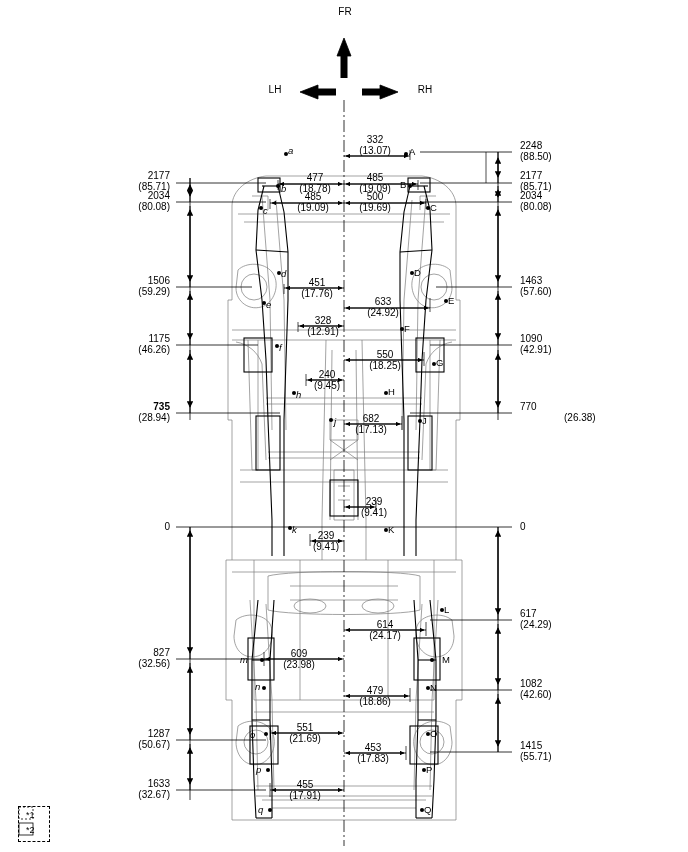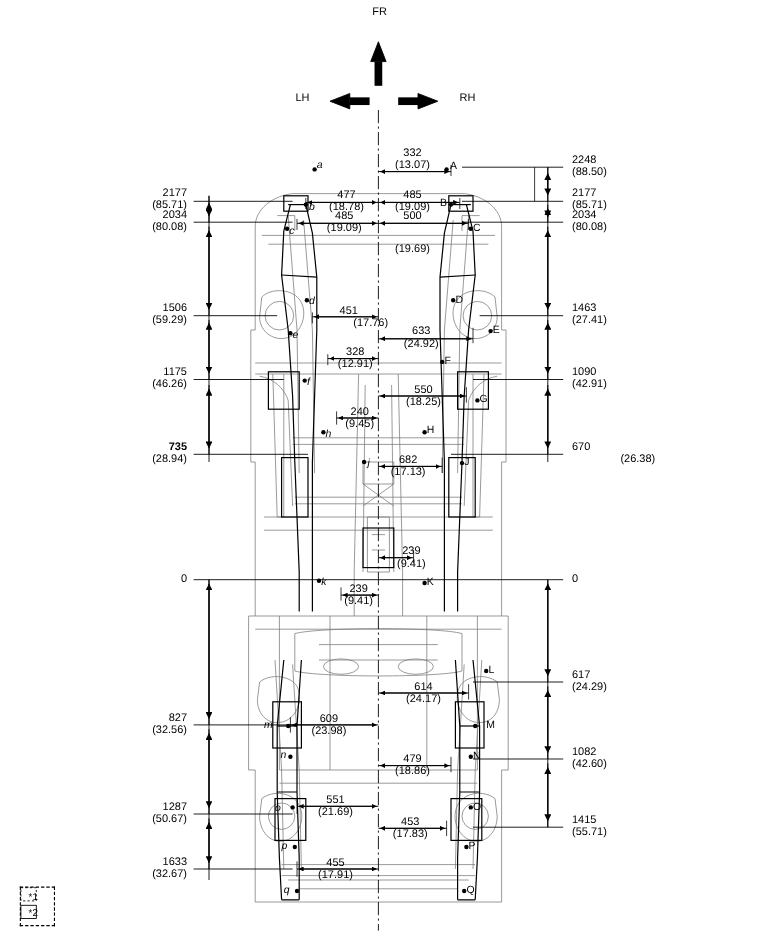--- a/index.html
+++ b/index.html
@@ -333,24 +333,24 @@
   <div class="lbl r" style="left:92px;top:778px;width:78px;">1633</div>
   <div class="lbl r" style="left:92px;top:789px;width:78px;">(32.67)</div>
 
   <div class="lbl l" style="left:520px;top:140px;width:80px;">2248</div>
   <div class="lbl l" style="left:520px;top:151px;width:80px;">(88.50)</div>
   <div class="lbl l" style="left:520px;top:170px;width:80px;">2177</div>
   <div class="lbl l" style="left:520px;top:181px;width:80px;">(85.71)</div>
   <div class="lbl l" style="left:520px;top:190px;width:80px;">2034</div>
   <div class="lbl l" style="left:520px;top:201px;width:80px;">(80.08)</div>
   <div class="lbl l" style="left:520px;top:275px;width:80px;">1463</div>
-  <div class="lbl l" style="left:520px;top:286px;width:80px;">(27.41)</div>
+  <div class="lbl l" style="left:520px;top:286px;width:80px;">(57.60)</div>
   <div class="lbl l" style="left:520px;top:333px;width:80px;">1090</div>
   <div class="lbl l" style="left:520px;top:344px;width:80px;">(42.91)</div>
-  <div class="lbl l" style="left:520px;top:401px;width:80px;">670</div>
+  <div class="lbl l" style="left:520px;top:401px;width:80px;">770</div>
   <div class="lbl l" style="left:520px;top:412px;width:80px;margin-left:44px;">(26.38)</div>
   <div class="lbl l" style="left:520px;top:521px;width:80px;">0</div>
   <div class="lbl l" style="left:520px;top:608px;width:80px;">617</div>
   <div class="lbl l" style="left:520px;top:619px;width:80px;">(24.29)</div>
   <div class="lbl l" style="left:520px;top:678px;width:80px;">1082</div>
   <div class="lbl l" style="left:520px;top:689px;width:80px;">(42.60)</div>
   <div class="lbl l" style="left:520px;top:740px;width:80px;">1415</div>
   <div class="lbl l" style="left:520px;top:751px;width:80px;">(55.71)</div>
 
   <div class="lbl c" style="left:346px;top:134px;width:58px;">332</div>
@@ -359,24 +359,24 @@
   <div class="lbl c" style="left:288px;top:172px;width:54px;">477</div>
   <div class="lbl c" style="left:288px;top:183px;width:54px;">(18.78)</div>
 
   <div class="lbl c" style="left:348px;top:172px;width:54px;">485</div>
   <div class="lbl c" style="left:348px;top:183px;width:54px;">(19.09)</div>
 
   <div class="lbl c" style="left:286px;top:191px;width:54px;">485</div>
   <div class="lbl c" style="left:286px;top:202px;width:54px;">(19.09)</div>
 
   <div class="lbl c" style="left:348px;top:191px;width:54px;">500</div>
-  <div class="lbl c" style="left:348px;top:202px;width:54px;margin-top:19px;">(19.69)</div>
+  <div class="lbl c" style="left:348px;top:202px;width:54px;">(19.69)</div>
 
   <div class="lbl c" style="left:290px;top:277px;width:54px;">451</div>
-  <div class="lbl c" style="left:290px;top:288px;width:54px;margin-left:20px;">(17.76)</div>
+  <div class="lbl c" style="left:290px;top:288px;width:54px;">(17.76)</div>
 
   <div class="lbl c" style="left:356px;top:296px;width:54px;">633</div>
   <div class="lbl c" style="left:356px;top:307px;width:54px;">(24.92)</div>
 
   <div class="lbl c" style="left:296px;top:315px;width:54px;">328</div>
   <div class="lbl c" style="left:296px;top:326px;width:54px;">(12.91)</div>
 
   <div class="lbl c" style="left:358px;top:349px;width:54px;">550</div>
   <div class="lbl c" style="left:358px;top:360px;width:54px;">(18.25)</div>
 

